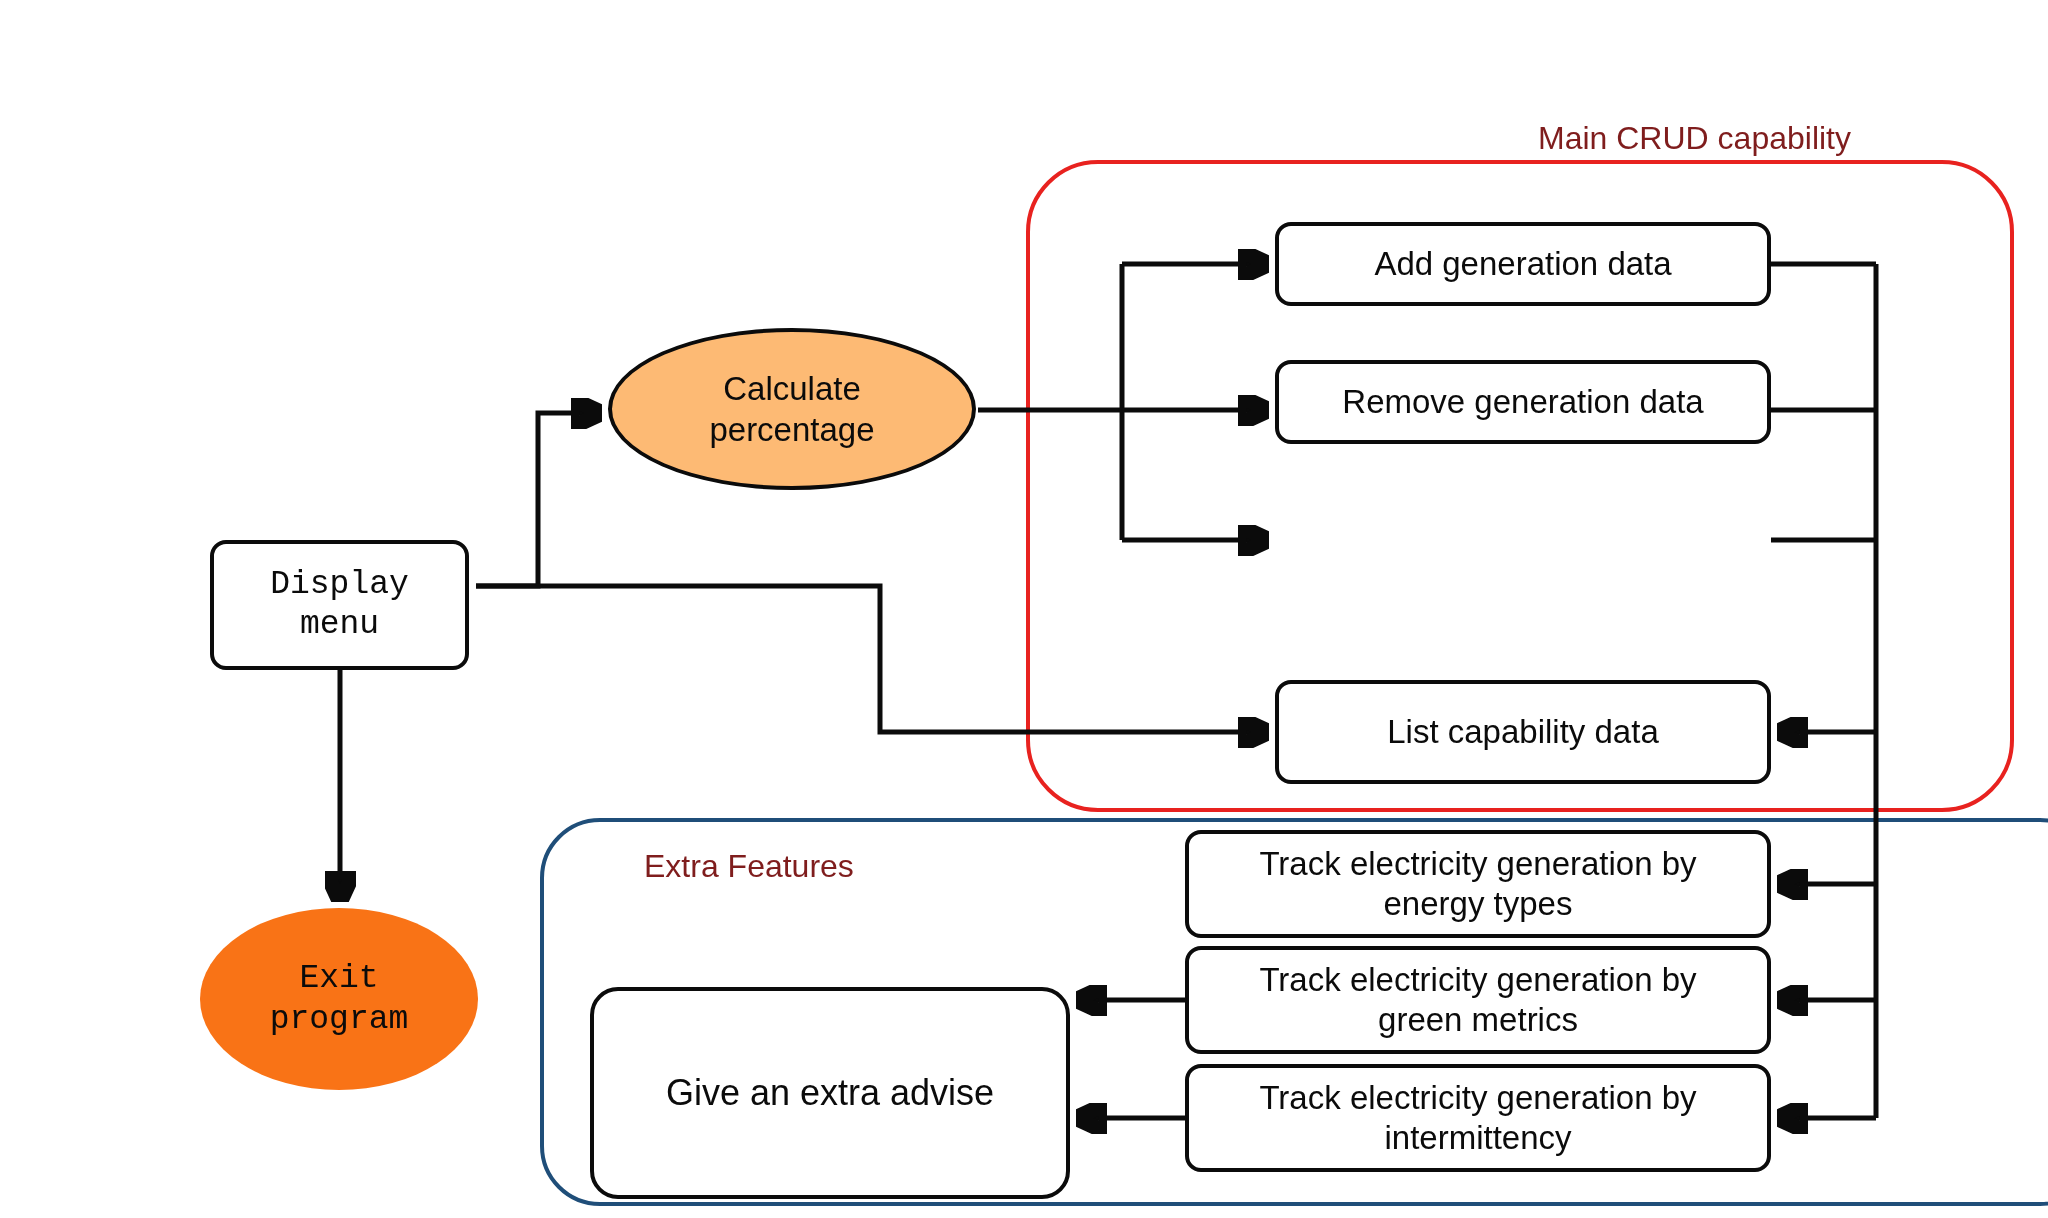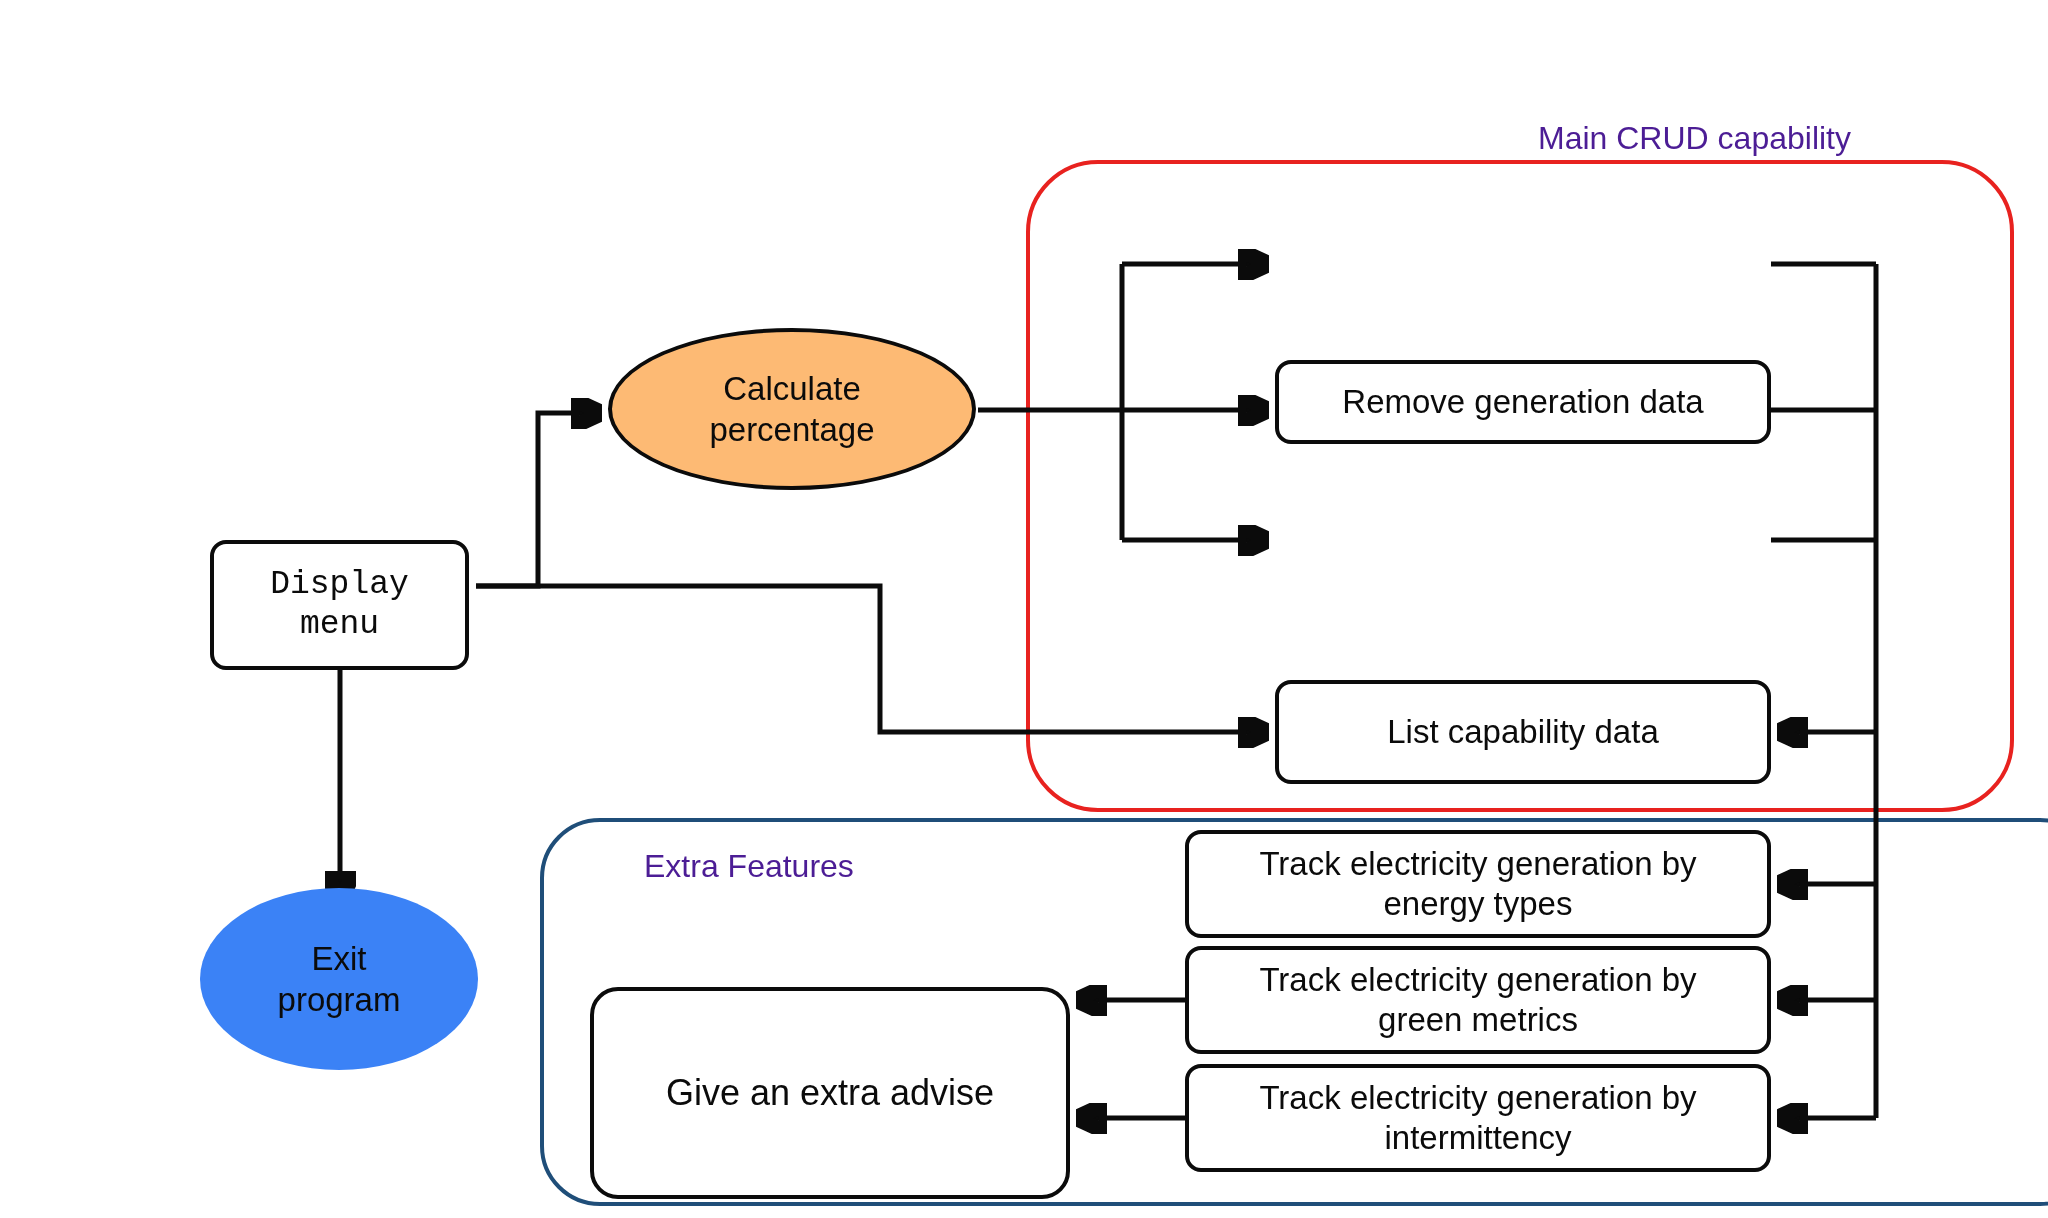--- a/index.html
+++ b/index.html
@@ -17,39 +17,39 @@
     white-space:pre-line;
   }
 
   
   .group-frame{position:absolute;box-sizing:border-box;background:transparent;}
   #crud-frame{left:1026px;top:160px;width:988px;height:652px;
     border:4px solid #E8221F;border-radius:72px;}
   #extra-frame{left:540px;top:818px;width:1560px;height:388px;
     border:4px solid #1F4E79;border-radius:60px;}
 
-  .group-label{position:absolute;font-size:32px;color:#4c1d95;white-space:nowrap;}
+  .group-label{position:absolute;font-size:32px;color:#7f1d1d;white-space:nowrap;}
   #crud-label{left:1538px;top:120px;}
   #extra-label{left:604px;top:848px;margin-left:40px;}
 
   
   .node{position:absolute;box-sizing:border-box;background:#fff;
         border:4px solid #0b0b0b;border-radius:16px;
         display:flex;align-items:center;justify-content:center;
         text-align:center;font-size:33px;line-height:1.22;color:#0b0b0b;
         padding:4px 14px;}
 
   .ellipse{position:absolute;box-sizing:border-box;
         display:flex;align-items:center;justify-content:center;
         text-align:center;font-size:33px;line-height:1.25;color:#0b0b0b;
         border-radius:50%;}
   #calc-node{left:608px;top:328px;width:368px;height:162px;
         border:4px solid #0b0b0b;background:#fdba74;}
-  #exit-node{left:200px;top:888px;width:278px;height:182px;
-        background:#3b82f6;border:none;}
+  #exit-node{left:200px;top:908px;width:278px;height:182px;
+        background:#f97316;border:none;font-family:Liberation Mono, monospace;}
 
   #display-node{left:210px;top:540px;width:259px;height:130px;font-family:Liberation Mono, monospace;}
   #add-node{left:1275px;top:222px;width:496px;height:84px;}
   #remove-node{left:1275px;top:360px;width:496px;height:84px;}
   #update-node{left:1275px;top:498px;width:496px;height:84px;}
   #list-node{left:1275px;top:680px;width:496px;height:104px;}
   #track1-node{left:1185px;top:830px;width:586px;height:108px;}
   #track2-node{left:1185px;top:946px;width:586px;height:108px;}
   #track3-node{left:1185px;top:1064px;width:586px;height:108px;}
   #advise-node{left:590px;top:955px;width:480px;height:212px;
@@ -119,20 +119,21 @@
 
   <div id="display-node" class="node" style="white-space:pre-line;">Display
 menu</div>
 
   <div id="calc-node" class="ellipse" style="white-space:pre-line;">Calculate
 percentage</div>
 
   <div id="exit-node" class="ellipse" style="white-space:pre-line;">Exit
 program</div>
 
+  <div id="add-node" class="node">Add generation data</div>
 
   <div id="remove-node" class="node">Remove generation data</div>
 
 
   <div id="list-node" class="node">List capability data</div>
 
   <div id="track1-node" class="node" style="white-space:pre-line;">Track electricity generation by
 energy types</div>
 
   <div id="track2-node" class="node" style="white-space:pre-line;">Track electricity generation by

